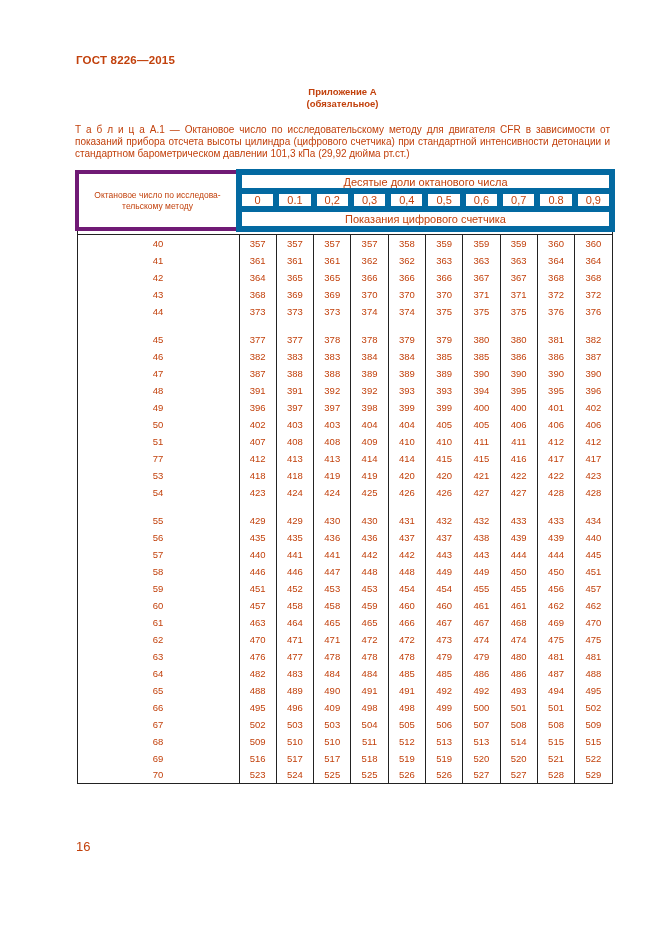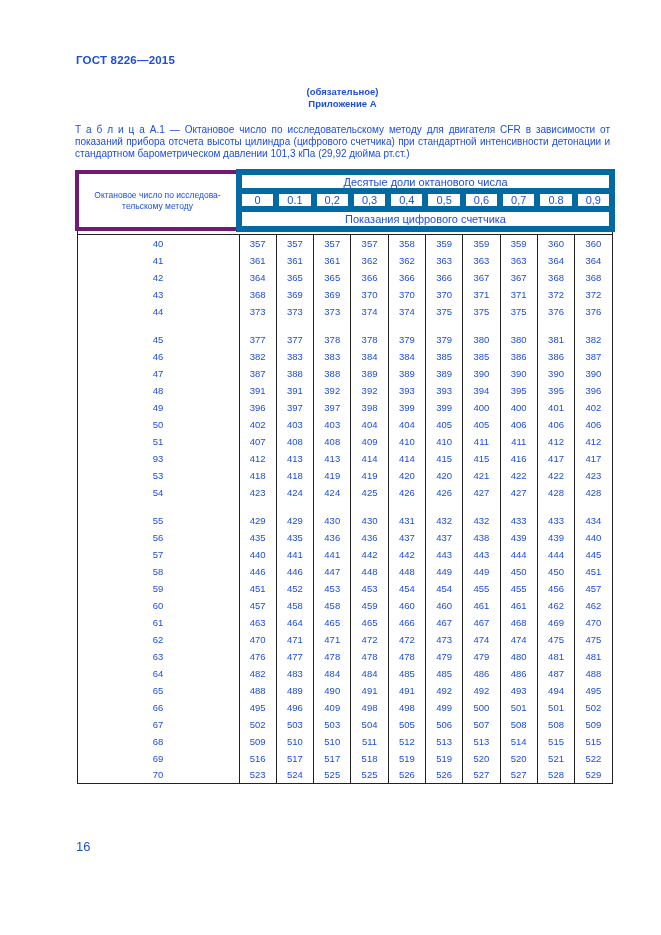--- a/index.html
+++ b/index.html
@@ -1,21 +1,21 @@
 <!DOCTYPE html>
 <html><head>
 <meta charset="utf-8">
 <style>
   html,body{margin:0;padding:0;background:#ffffff;}
   .page{
     position:relative;
     width:661px;height:935px;
     background:#ffffff;
     font-family:"Liberation Sans",sans-serif;
-    color:#1d4ed8;
+    color:#c2410c;
     overflow:hidden;
   }
   .std-ref{
     position:absolute;left:76px;top:54px;
     font-size:11.5px;font-weight:bold;letter-spacing:.2px;
   }
   .content{
     position:absolute;left:75px;top:86px;width:535px;
   }
   .appendix-line{
@@ -70,23 +70,23 @@
 </style>
 </head>
 <body>
 
 <div class="page">
 
   <div class="std-ref">ГОСТ 8226—2015</div>
 
   <div class="content">
 
+    <div class="appendix-line">Приложение А</div>
+
     <div class="appendix-line">(обязательное)</div>
-
-    <div class="appendix-line">Приложение А</div>
 
 
     <p class="table-caption">Т а б л и ц а  А.1 — Октановое число по исследовательскому методу для двигателя CFR в зависимости от показаний прибора отсчета высоты цилиндра (цифрового счетчика) при стандартной интенсивности детонации и стандартном барометрическом давлении 101,3 кПа (29,92 дюйма рт.ст.)</p>
 
     <table class="oct-table">
       <colgroup>
         <col style="width:162px">
         <col style="width:37.3px">
           <col style="width:37.3px">
           <col style="width:37.3px">
@@ -285,21 +285,21 @@
             <td class="val">408</td>
             <td class="val">409</td>
             <td class="val">410</td>
             <td class="val">410</td>
             <td class="val">411</td>
             <td class="val">411</td>
             <td class="val">412</td>
             <td class="val">412</td>
           </tr>
           <tr class="datarow">
-            <td class="oct">93</td>
+            <td class="oct">77</td>
             <td class="val">412</td>
             <td class="val">413</td>
             <td class="val">413</td>
             <td class="val">414</td>
             <td class="val">414</td>
             <td class="val">415</td>
             <td class="val">415</td>
             <td class="val">416</td>
             <td class="val">417</td>
             <td class="val">417</td>

